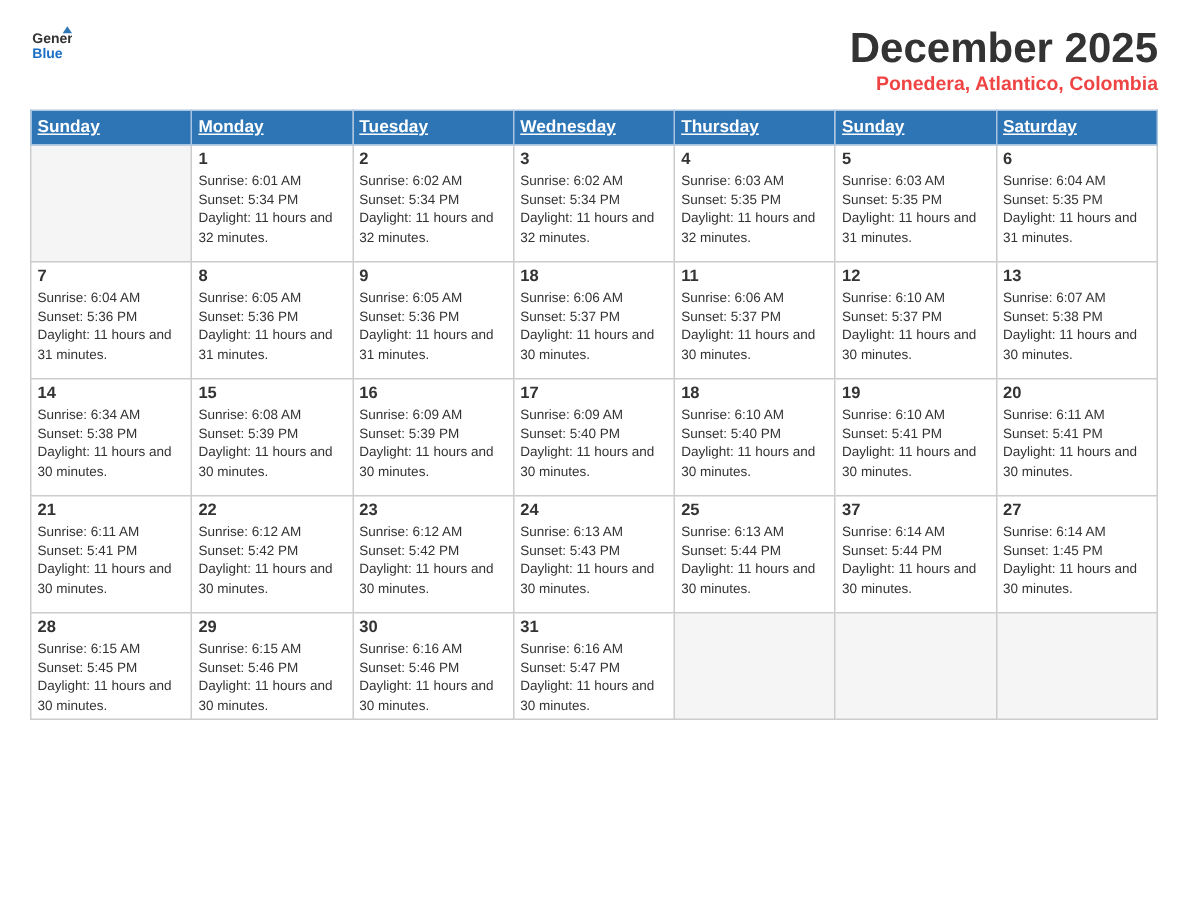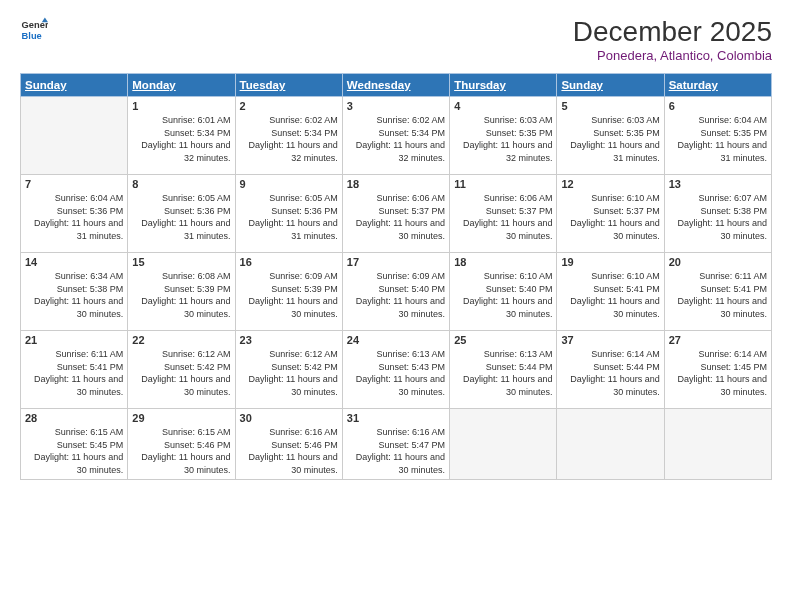--- a/index.html
+++ b/index.html
@@ -29,26 +29,27 @@
     }
     .logo-icon {
       width: 28px;
       height: 28px;
     }
     .title-block {
       text-align: right;
     }
     .month-title {
       font-size: 28px;
-      font-weight: normal;
+      font-weight: bold;
       color: #333;
     }
     .subtitle {
       font-size: 13px;
-      color: #701a75;
+      color: #ef4444;
+      font-weight: bold;
     }
     .calendar {
       width: 100%;
       border-collapse: collapse;
       table-layout: fixed;
     }
     .calendar th {
       background: #2e75b6;
       color: #fff;
       font-size: 11.5px;
@@ -74,21 +75,20 @@
       font-size: 11px;
       font-weight: bold;
       color: #333;
       display: block;
       margin-bottom: 2px;
     }
     .day-info {
       font-size: 9px;
       color: #333;
       line-height: 1.4;
-      text-align: right;
     }
     .last-row td {
       height: 68px;
     }
   </style>
 </head>
 <body>
 
 <div class="page">
   <div class="header">

